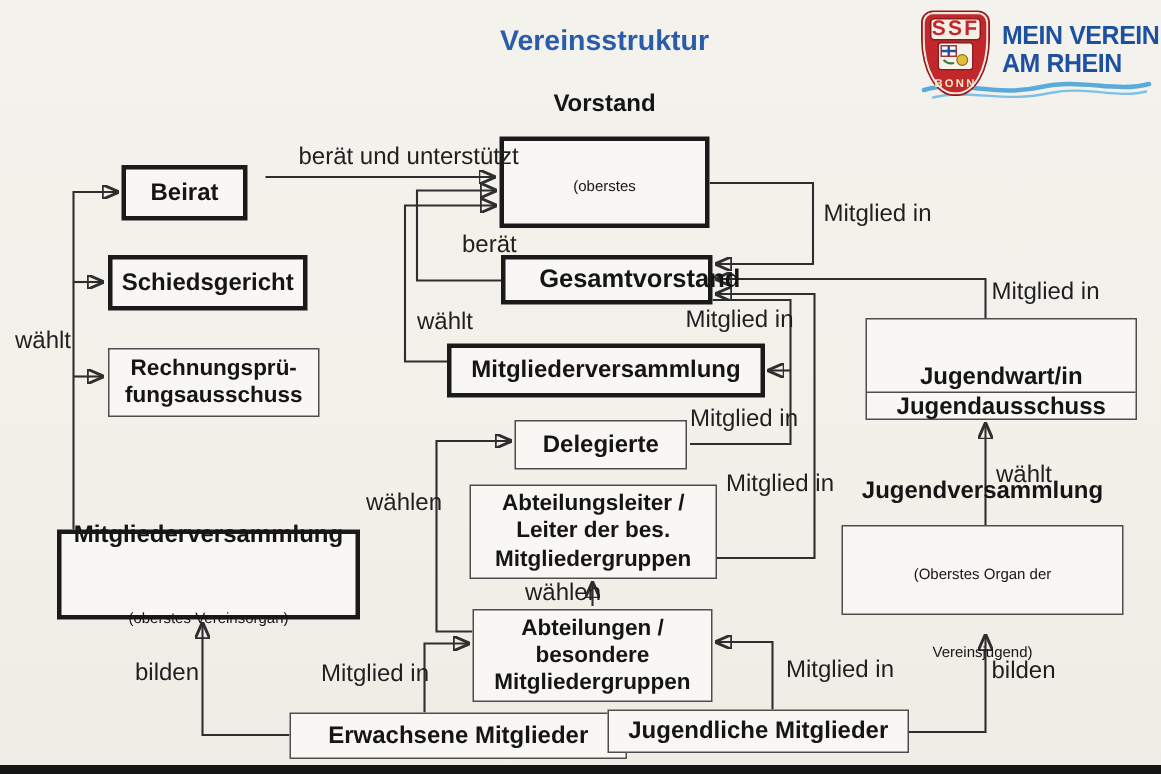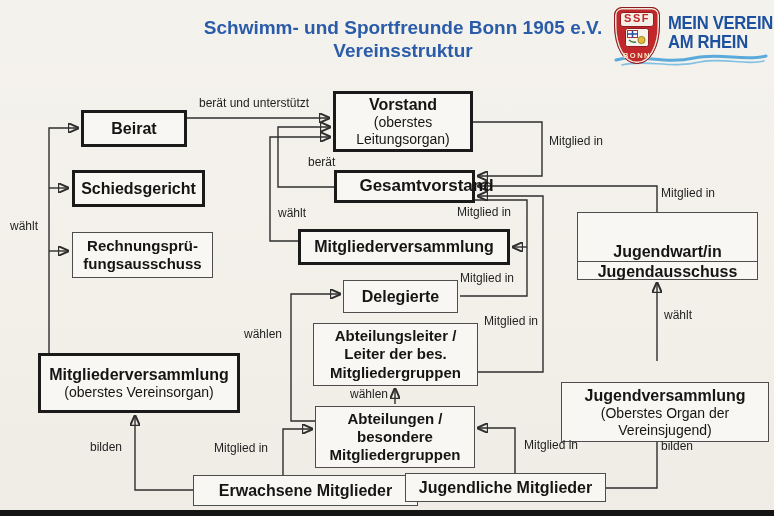--- a/index.html
+++ b/index.html
@@ -14,50 +14,49 @@
   .connectors { position:absolute; left:0; top:0; width:774px; height:516px; pointer-events:none; }
   .connectors path { fill:none; stroke:#2e2e2e; stroke-width:1.4; }
   
   .box { position:absolute; box-sizing:border-box; background:#f9f7f3;
          display:flex; flex-direction:column; align-items:center; justify-content:center;
          text-align:center; }
   .thick { border:3px solid #1a1a1a; }
   .thin  { border:1.5px solid #4d4d4d; }
   .lbl   { font-weight:bold; font-size:16px; line-height:1.2; }
   .lbl-sm{ font-weight:bold; font-size:15px; line-height:1.22; }
-  .sub   { font-size:14px; line-height:1.2; }
+  .sub   { font-size:10px; line-height:1.2;margin-top:40px; }
   .cell  { flex:1; width:100%; display:flex; align-items:center; justify-content:center; }
   .cell-top { border-bottom:1.5px solid #4d4d4d;margin-top:31px; }
   
-  .elabel { position:absolute; font-size:12px; color:#1f1f1f; white-space:nowrap; }
+  .elabel { position:absolute; font-size:16px; color:#1f1f1f; white-space:nowrap; }
   
   .logo { position:absolute; left:612px; top:5px; width:158px; height:66px; }
   .shield { position:absolute; left:2px; top:2px; width:46px; height:57px; background:#c2272b;
             border:1.5px solid #8f1a1f; box-sizing:border-box;
             border-radius:8px 8px 22px 22px / 8px 8px 38px 38px;
             box-shadow:inset 0 0 0 1.5px #ece7db; }
   .shield-banner { position:absolute; left:5px; top:4px; right:5px; height:13px; background:#f4f0e6;
                    border:1px solid #8f1a1f; border-radius:3px; text-align:center;
-                   font-weight:bold; font-size:11px; line-height:11px; color:#c2272b; letter-spacing:1.5px; }
+                   font-weight:bold; font-size:14px; line-height:11px; color:#c2272b; letter-spacing:1.5px; }
   .shield-emblem { position:absolute; left:10px; top:20px; }
   .shield-city { position:absolute; bottom:3px; left:0; width:100%; text-align:center;
                  font-size:7.5px; font-weight:bold; color:#f5e9c8; letter-spacing:1.5px; }
   .tagline { position:absolute; left:56px; top:9px; color:#1d509f; font-weight:bold;
              font-size:17.5px; line-height:19px; letter-spacing:-0.3px;
              transform:scaleX(.95); transform-origin:left top; white-space:nowrap; }
   .wave { position:absolute; left:0px; top:44px; }
   .bottom-strip { position:absolute; left:0; top:510px; width:774px; height:6px; background:#141414; }
 </style>
 </head>
 <body>
 
 <div class="canvas">
 
   <div class="title">
-    <div>Schwimm- und Sportfreunde Bonn 1905 e.V.</div>
     <div>Vereinsstruktur</div>
   </div>
 
   <div class="logo">
     <svg class="wave" width="158" height="22" viewBox="0 0 158 22">
       <path d="M4,11 C28,4 52,16 82,9 C108,3 132,13 154,7" fill="none" stroke="#5aabdc" stroke-width="3" stroke-linecap="round"></path>
       <path d="M10,16 C34,10 58,20 88,13 C112,8 134,17 152,12" fill="none" stroke="#7fc0e4" stroke-width="1.6" stroke-linecap="round"></path>
     </svg>
     <div class="shield">
       <div class="shield-banner">
@@ -99,21 +98,21 @@
     <path d="M527,247 L513,247" marker-end="url(#arr)"></path>
     <path d="M315,421 L291,421 L291,294 L340,294" marker-end="url(#arr)"></path>
     <path d="M395,404 L395,389" marker-end="url(#arr)"></path>
     <path d="M283,475 L283,429 L312,429" marker-end="url(#arr)"></path>
     <path d="M515,473 L515,428 L478,428" marker-end="url(#arr)"></path>
     <path d="M193,490 L135,490 L135,416" marker-end="url(#arr)"></path>
     <path d="M606,488 L657,488 L657,424" marker-end="url(#arr)"></path>
     <path d="M657,361 L657,283" marker-end="url(#arr)"></path>
   </svg>
 
-  <div class="box thick" style="left:81px; top:110px; width:106px; height:37px;">
+  <div class="box thick" style="left:81px; top:110px; width:84px; height:37px;">
     <div class="lbl">Beirat</div>
   </div>
 
   <div class="box thick" style="left:72px; top:170px; width:133px; height:37px;">
     <div class="lbl">Schiedsgericht</div>
   </div>
 
   <div class="box thin" style="left:72px; top:232px; width:141px; height:46px;">
     <div class="lbl-sm">Rechnungsprü-</div>
     <div class="lbl-sm">fungsausschuss</div>
@@ -164,21 +163,21 @@
 
   <div class="box thin" style="left:577px; top:212px; width:181px; height:68px; padding:0;">
     <div class="cell cell-top">
       <div class="lbl">Jugendwart/in</div>
     </div>
     <div class="cell">
       <div class="lbl">Jugendausschuss</div>
     </div>
   </div>
 
-  <div class="box thin" style="left:561px; top:382px; width:208px; height:60px;">
+  <div class="box thin" style="left:561px; top:350px; width:188px; height:60px;">
     <div class="lbl">Jugendversammlung</div>
     <div class="sub">(Oberstes Organ der</div>
     <div class="sub">Vereinsjugend)</div>
   </div>
 
   <div class="elabel" style="left:199px; top:96px;">berät und unterstützt</div>
   <div class="elabel" style="left:284px; top:155px;padding-left:24px;">berät</div>
   <div class="elabel" style="left:278px; top:206px;">wählt</div>
   <div class="elabel" style="left:549px; top:134px;">Mitglied in</div>
   <div class="elabel" style="left:661px; top:186px;">Mitglied in</div>

